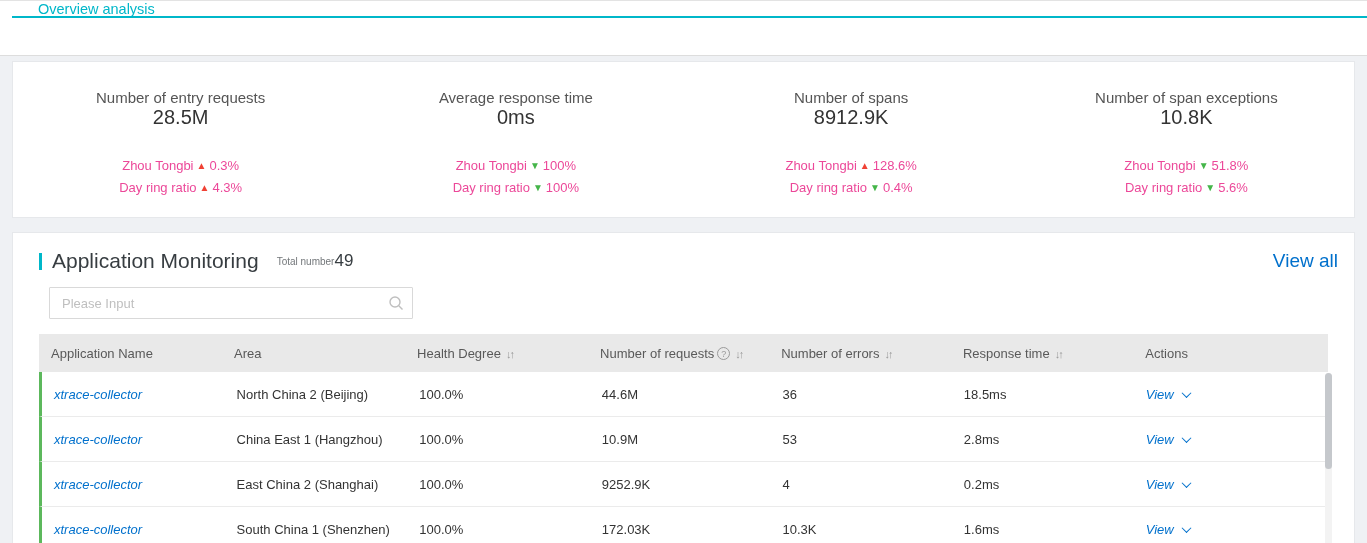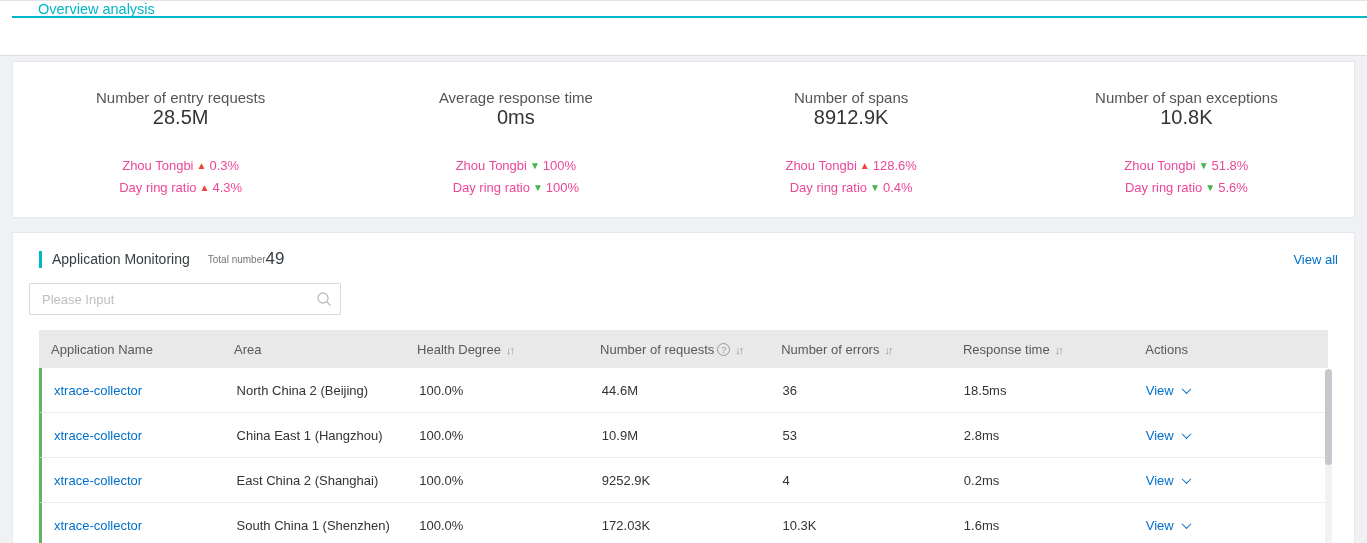--- a/index.html
+++ b/index.html
@@ -60,26 +60,26 @@
     height: 400px;
   }
   .monitor-head {
     display: flex;
     justify-content: space-between;
     align-items: center;
     padding: 16px 16px 0 26px;
   }
   .head-left { display: flex; align-items: center; }
   .accent-bar { width: 3px; height: 17px; background: var(--accent); margin-right: 10px; }
-  .monitor-title { font-size: 14px; color: #373d41; }
+  .monitor-title { font-size: 21px; color: #373d41; }
   .total-label { font-size: 10px; color: #73777a; margin-left: 18px; }
   .total-value { font-size: 17px; color: #373d41; }
-  .view-all { font-size: 13px; color: var(--link); text-decoration: none; cursor: pointer; }
-  
-  .search-wrap { position: relative; width: 312px; margin: 14px 16px 10px; border-radius: 12px; }
+  .view-all { font-size: 19px; color: var(--link); text-decoration: none; cursor: pointer; }
+  
+  .search-wrap { position: relative; width: 364px; margin: 14px 36px 10px; border-radius: 12px; }
   .search-input {
     width: 100%; height: 32px;
     border: 1px solid #d9d9d9; border-radius: 1px;
     padding: 0 34px 0 12px;
     font-size: 13px; color: #333;
     font-family: "Liberation Sans", sans-serif;
     outline: none;
   }
   .search-input::placeholder { color: #bfbfbf; }
   .search-icon { position: absolute; right: 9px; top: 8px; cursor: pointer; }
@@ -102,21 +102,21 @@
   }
   .help-icon::before { content: "?"; }
   .tbody { position: relative; }
   .trow {
     height: 45px;
     background: #fff;
     border-bottom: 1px solid #ebebeb;
     border-left: 3px solid var(--row-status);
     color: #333;
   }
-  .app-link, .view-link { color: var(--link); text-decoration: none; cursor: pointer; }
+  .app-link, .view-link { color: var(--link); text-decoration: none; cursor: pointer; font-style: italic; }
   .view-link { display: inline-flex; align-items: center; }
   .chevron-down {
     display: inline-block; width: 7px; height: 7px;
     border-right: 1.4px solid var(--link);
     border-bottom: 1.4px solid var(--link);
     transform: rotate(45deg) translate(-1px,-1px);
     margin-left: 9px;
   }
   
   .scrollbar {

